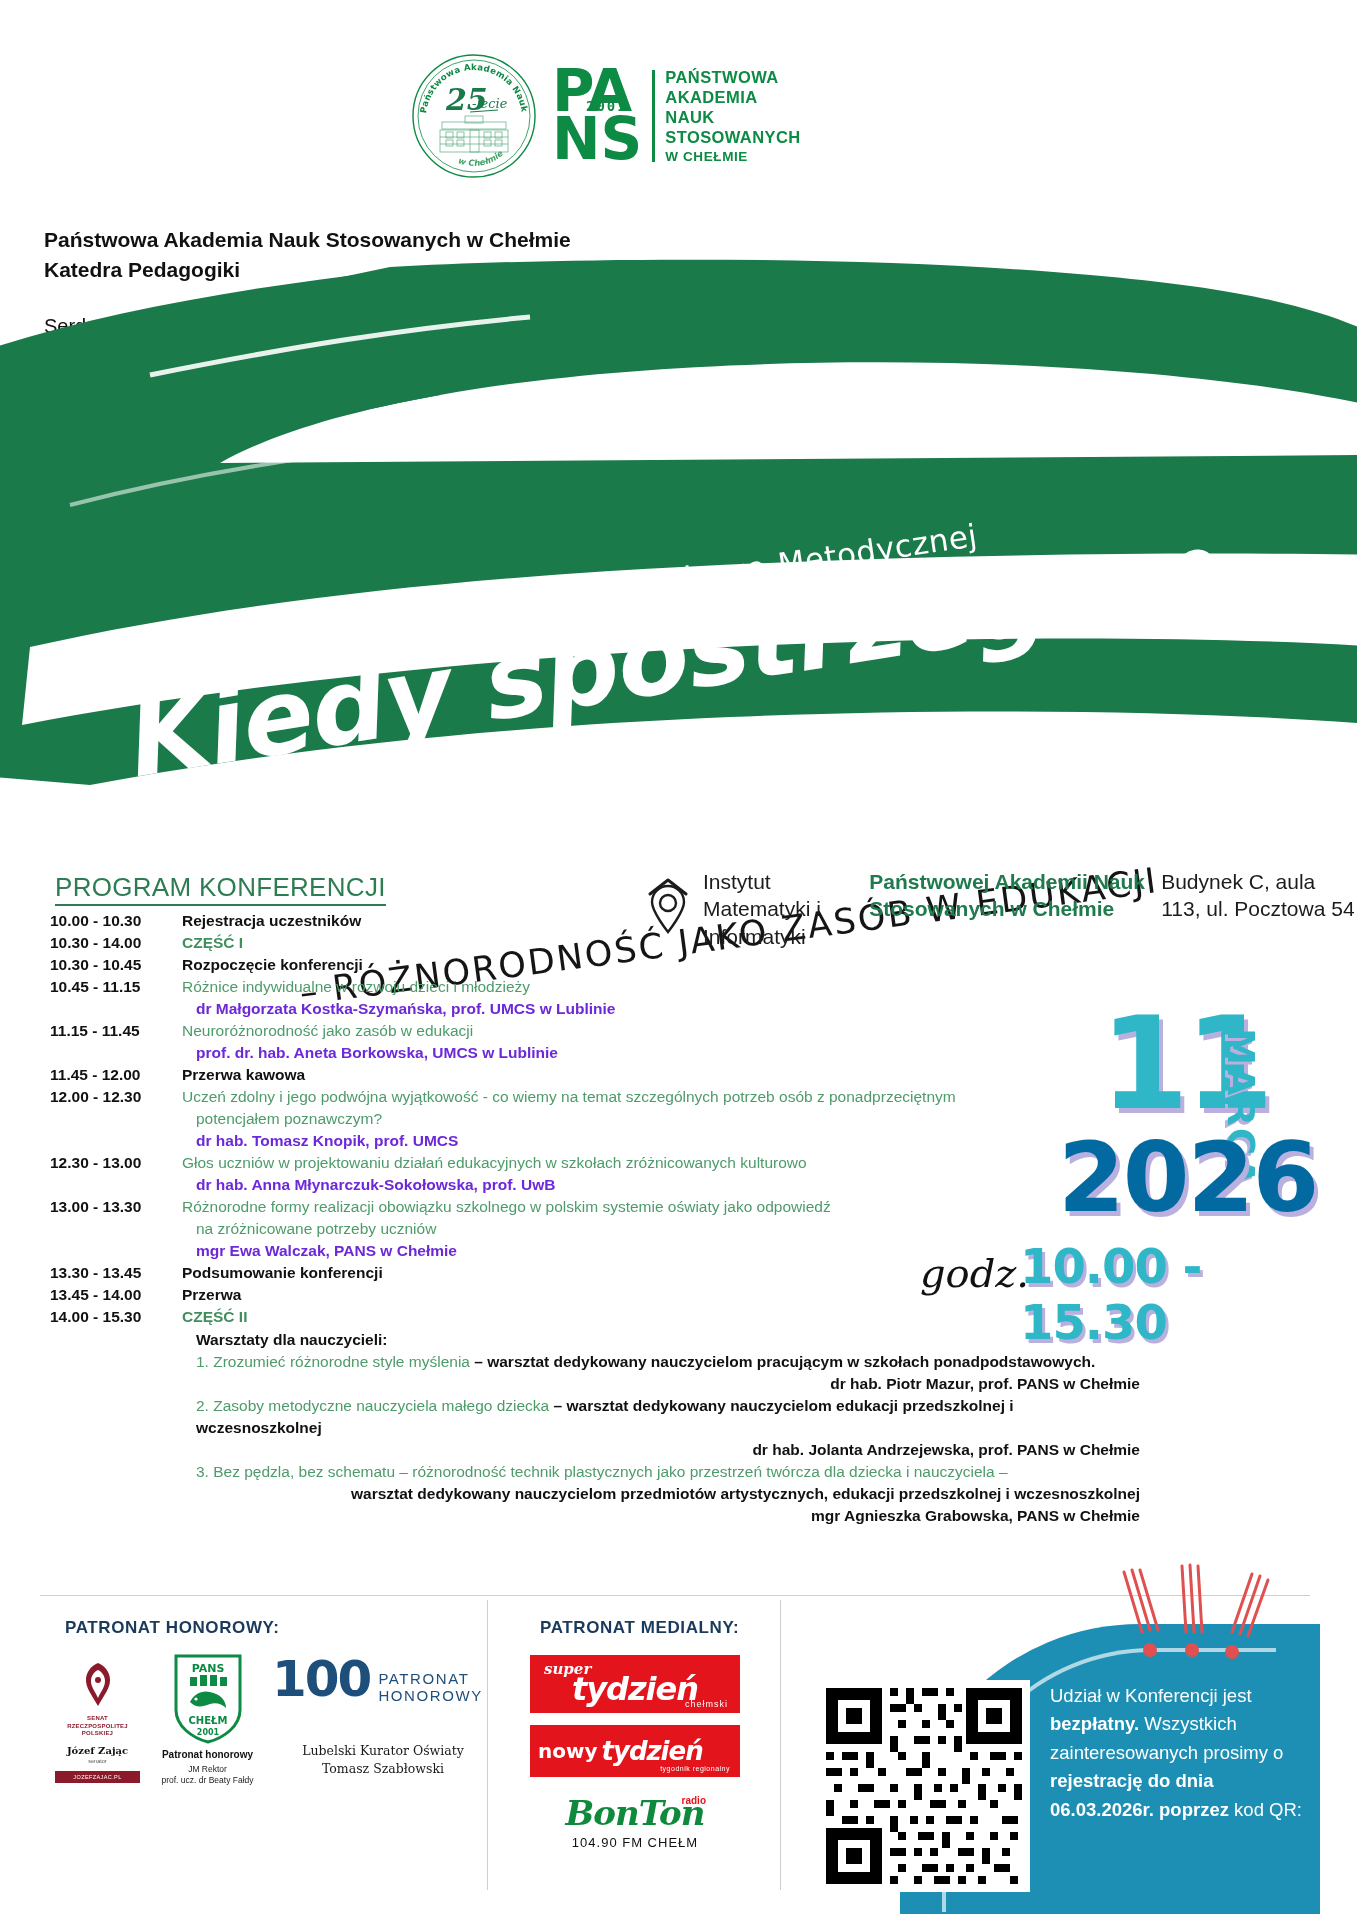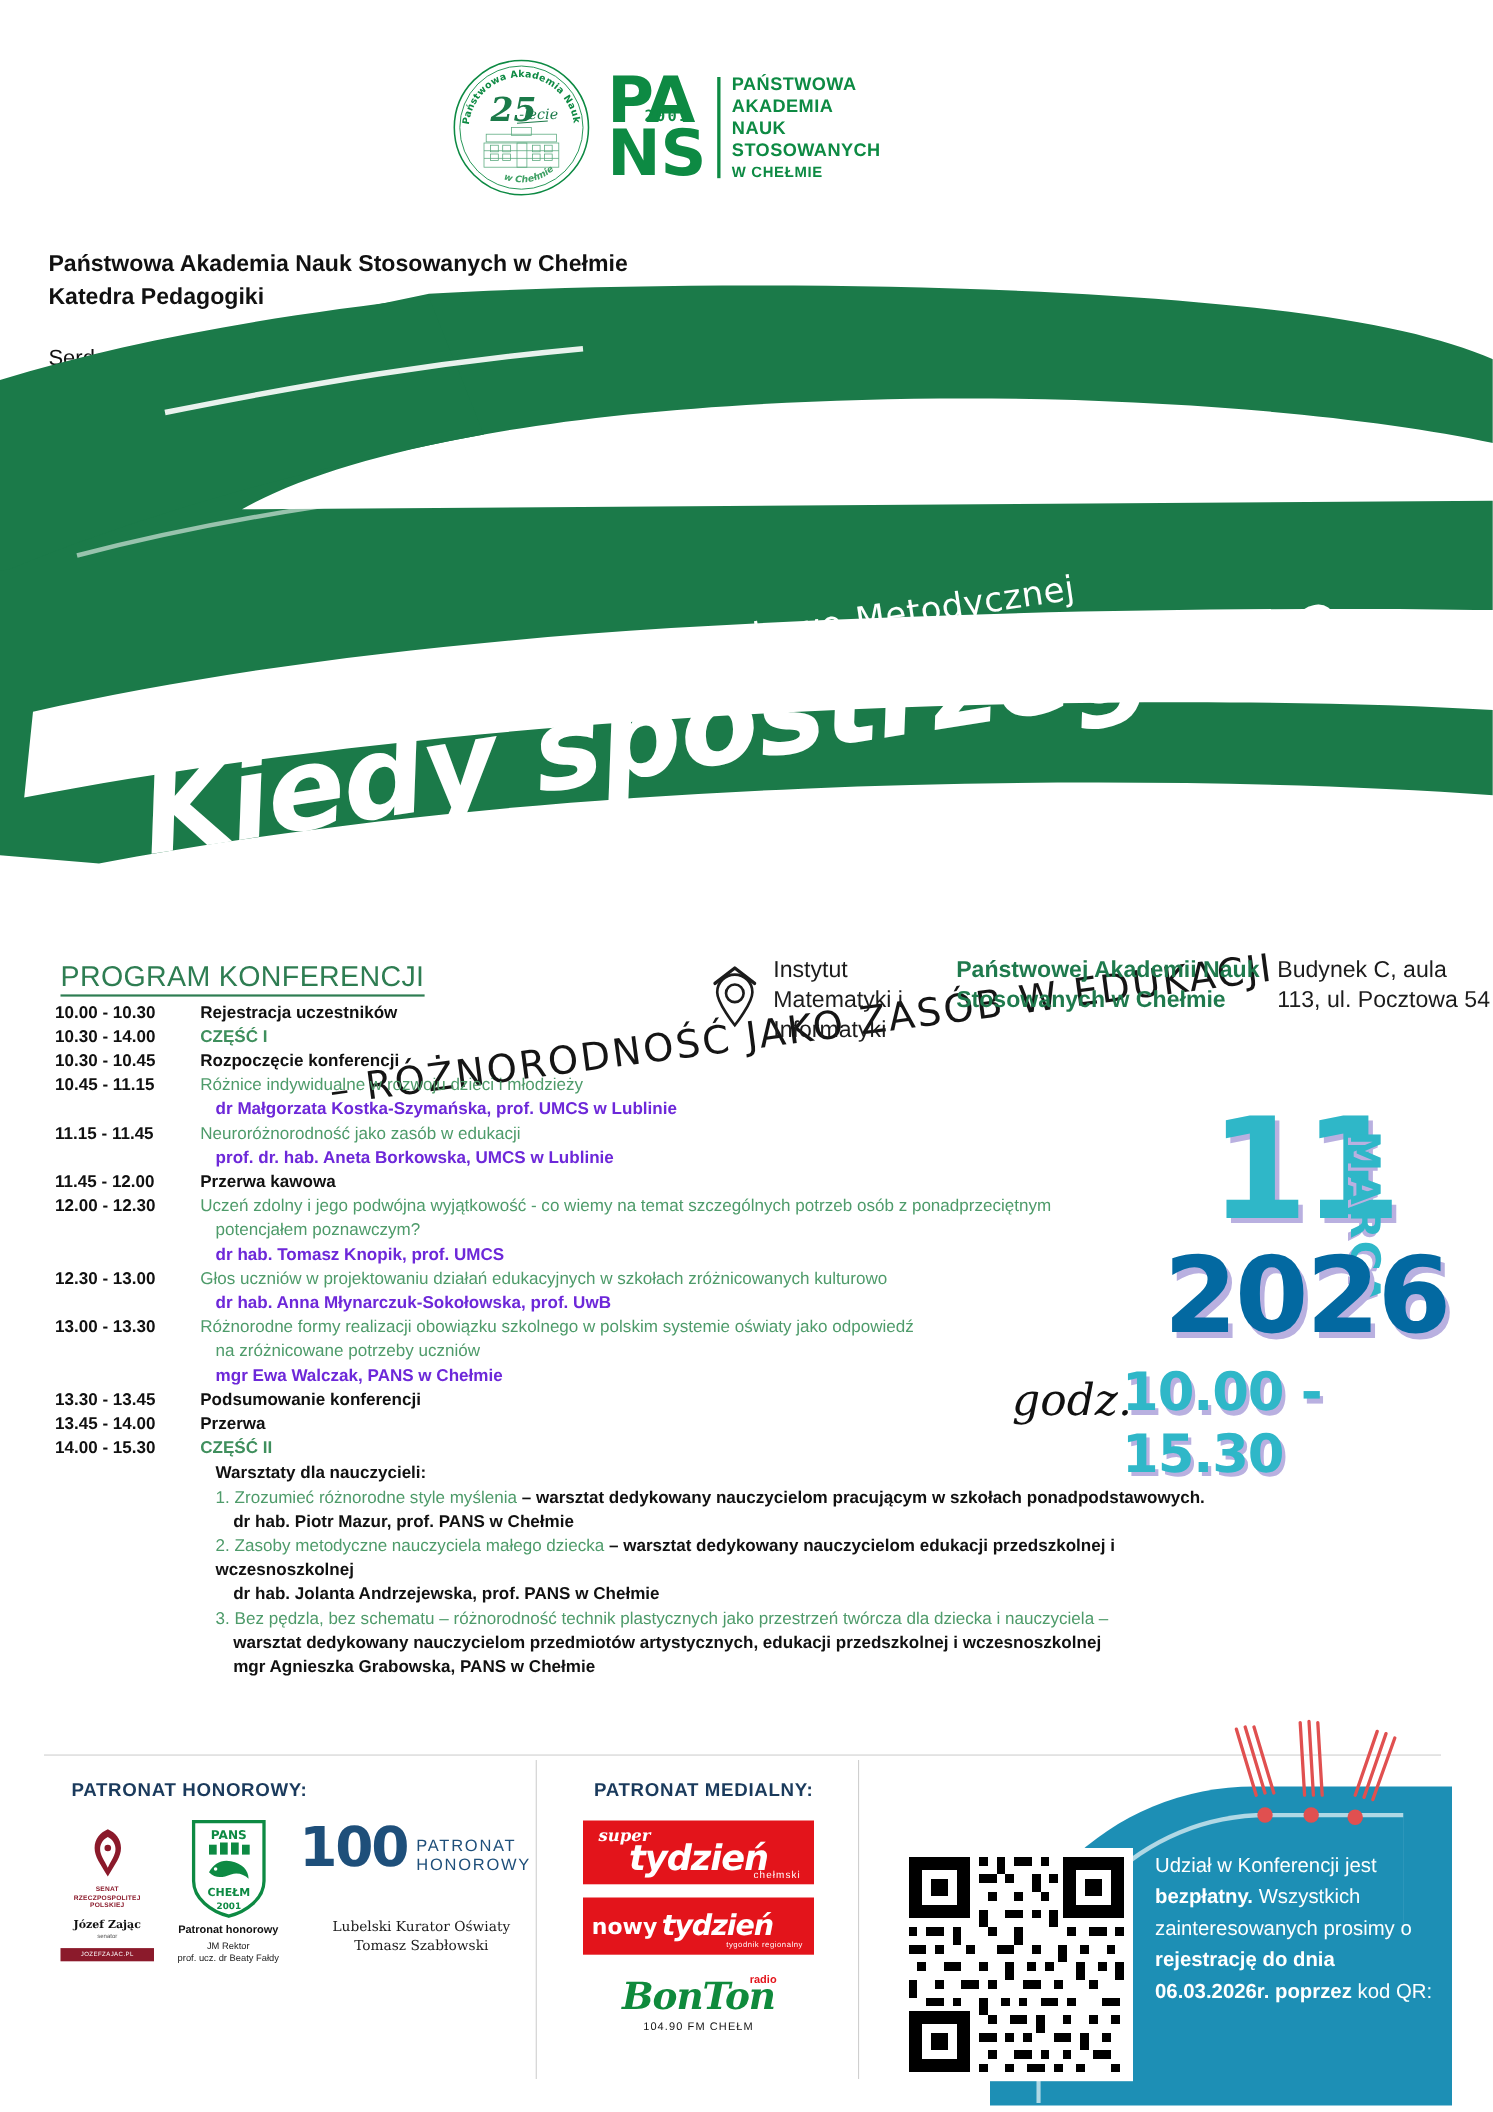--- a/index.html
+++ b/index.html
@@ -97,21 +97,21 @@
   .pbody .title-g { color:#4e9b6a; font-weight:400; }
   .pbody .sect   { color:#3f8f5d; font-weight:700; }
   .pbody .speaker{ color:#6d28d9; font-weight:700; padding-left:14px; display:block; }
   .pbody .cont   { color:#4e9b6a; padding-left:14px; display:block; }
   .pbody .plain  { color:#111; font-weight:700; }
   .ws-head { color:#111; font-weight:700; padding-left:14px; display:block; margin-top:1px; }
   .ws-item { padding-left:14px; display:block; font-size:15.5px; }
   .ws-item .wnum { color:#4e9b6a; }
   .ws-item .wname { color:#4e9b6a;margin-top:15px; }
   .ws-item .wdesc { color:#111; font-weight:700; }
-  .ws-sub { padding-left:30px; display:block; color:#111; font-weight:700; font-size:15.5px; }
+  .ws-sub { padding-left:30px; display:block; color:#111; font-weight:700; font-size:15.5px;text-align:right; }
 
   
   .venue { position:absolute; left:645px; top:868px; display:flex; gap:12px; align-items:flex-start; }
   .pin { width:46px; height:62px; flex:0 0 46px; margin-top:6px; }
   .venue-lines { display:flex; }
   .venue-lines .v1 { font-size:21px; color:#1c1c1c; line-height:1.3; }
   .venue-lines .v2 { font-size:21px; color:#1f7a4d; font-weight:700; line-height:1.3; }
   .venue-lines .v3 { font-size:21px; color:#1c1c1c; line-height:1.3; }
 
   
@@ -187,21 +187,21 @@
   .m-super .chelm { position:absolute; right:12px; bottom:4px; color:#fff; font-size:9px; letter-spacing:1px; }
 
   .m-nowy { position:relative; background:#e3141b; width:210px; height:52px; margin-top:12px; display:flex; align-items:center; padding-left:8px; }
   .m-nowy .nowy { color:#fff; font-family:"DejaVu Sans", sans-serif; font-weight:700; font-size:20px; }
   .m-nowy .tyd2 { color:#fff; font-family:"DejaVu Sans", sans-serif; font-style:italic; font-weight:700; font-size:26px; margin-left:4px; letter-spacing:-1px; }
   .m-nowy .tag { position:absolute; right:10px; bottom:5px; color:#fff; font-size:7px; letter-spacing:0.5px; }
 
   .m-bonton { position:relative; width:210px; height:64px; margin-top:12px; display:flex; flex-direction:column; align-items:center; justify-content:center; }
   .m-bonton .bt { font-family:"DejaVu Serif", serif; font-weight:700; font-style:italic; font-size:34px; color:#0f8a3c; letter-spacing:-1px; }
   .m-bonton .radio { position:absolute; right:34px; top:6px; font-size:10px; color:#e3141b; font-weight:700; }
-  .m-bonton .freq { font-size:10px; color:#111; letter-spacing:1px; margin-top:2px;text-align:right; }
+  .m-bonton .freq { font-size:13px; color:#111; letter-spacing:1px; margin-top:2px;text-align:right; }
 
   
   .qr-panel { position:absolute; left:800px; top:1610px; width:520px; height:290px; }
   .blue-blob {
     position:absolute; right:0; top:14px; width:420px; height:290px;
     background:#1d8fb5; border-radius:240px 0 0 0;
   }
   .blue-blob::after{
     content:""; position:absolute; left:42px; top:24px; width:330px; height:260px;
     border-top:4px solid rgba(255,255,255,.65);

